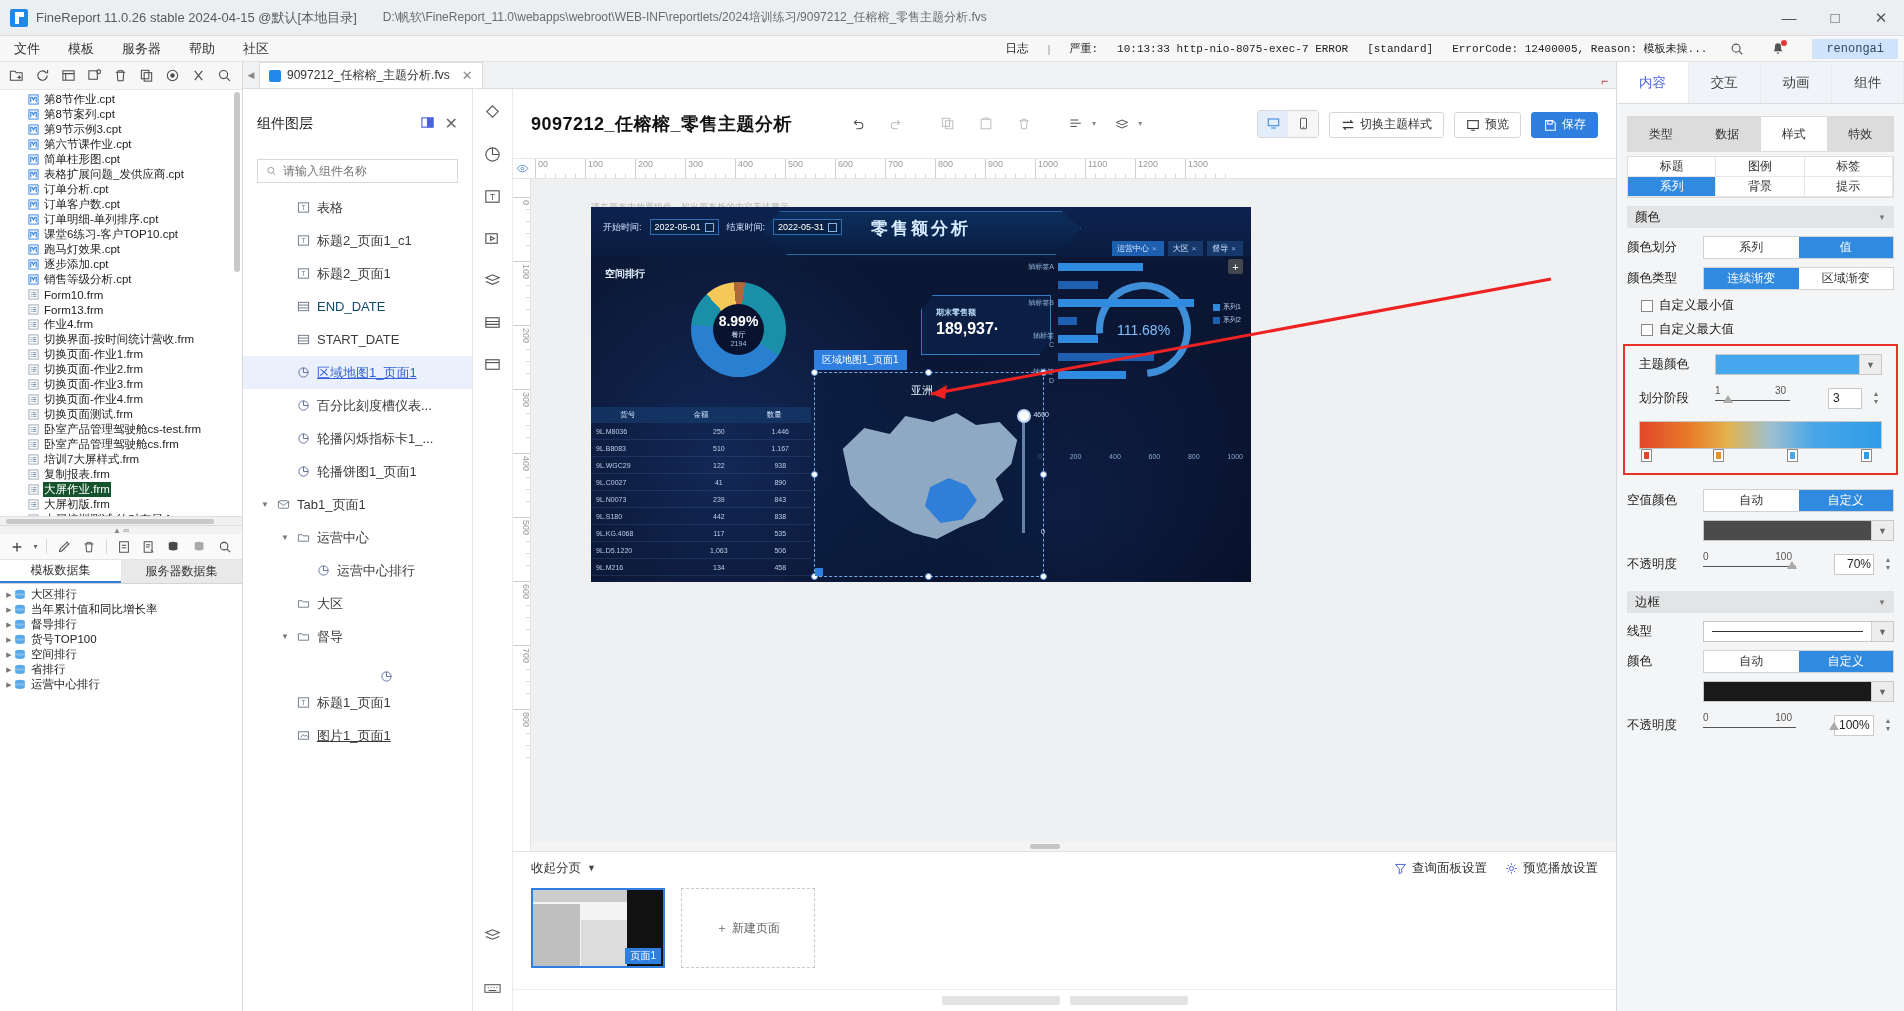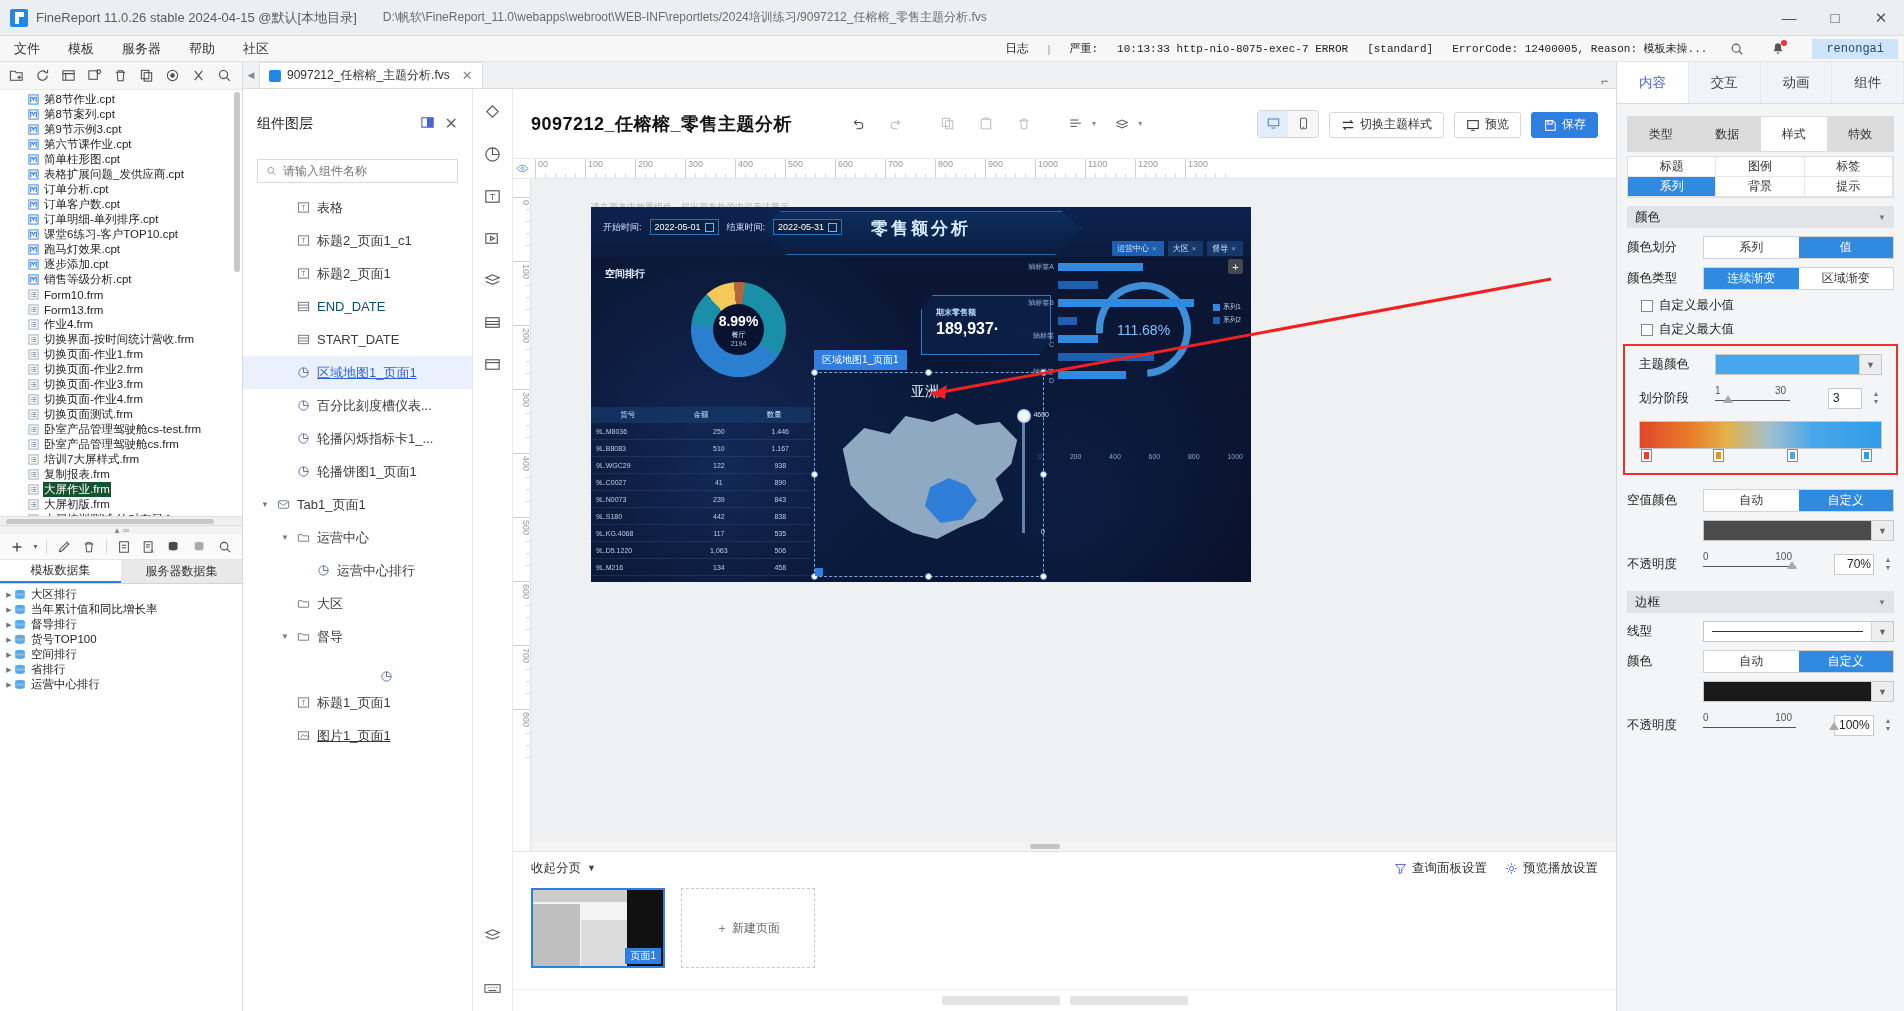--- a/index.html
+++ b/index.html
@@ -153,21 +153,21 @@
   .dt-row{ display:flex; height:17px; align-items:center; font-size:7px; color:#b9cde6; border-bottom:1px solid rgba(60,110,170,.25);}
   .dt-row div{ flex:1; text-align:center;}
   .dt-row div:first-child{ flex:1.5; text-align:left; padding-left:5px;}
   .mapbox{ position:absolute; left:223px; top:165px; width:230px; height:205px; border:1px dashed #7aa8e0; background:rgba(10,30,64,.55);}
   .map-shape{ position:absolute; left:16px; top:28px; width:196px; height:150px;
      background:#9fb9d0;
      clip-path: polygon(6% 32%,17% 18%,30% 22%,38% 10%,52% 14%,64% 8%,74% 16%,86% 14%,95% 26%,92% 42%,84% 52%,88% 66%,78% 78%,66% 84%,54% 92%,42% 88%,30% 80%,20% 70%,10% 56%);
      opacity:.9;}
   .map-blue{ position:absolute; left:110px; top:105px; width:52px; height:45px; background:#2f7fd8;
      clip-path: polygon(10% 20%,46% 0,80% 16%,100% 50%,72% 92%,30% 100%,0 62%); }
-  .map-label{ position:absolute; left:96px; top:10px; font-size:14px; color:#e6f0fb;}
+  .map-label{ position:absolute; left:96px; top:10px; font-size:11px; color:#e6f0fb;}
   .map-tag{ position:absolute; left:223px; top:143px; background:#2f7fe0; color:#fff; font-size:10px; padding:3px 8px;}
   .slider-v{ position:absolute; right:18px; top:40px; width:3px; height:120px; background:rgba(160,200,240,.6);}
   .slider-knob{ position:absolute; right:12px; top:36px; width:14px;height:14px; border-radius:50%; background:#fff; border:2px solid #bcd6f0;}
   .slider-max{ position:absolute; right:-6px; top:38px; font-size:7px; color:#cfe2f8;}
   .slider-min{ position:absolute; right:-2px; top:155px; font-size:7px; color:#cfe2f8;}
   .sel-handles i{ position:absolute; width:7px; height:7px; background:#fff; border:1px solid #5a8fd6; border-radius:50%;}
   .plus-badge{ position:absolute; right:8px; top:52px; width:15px; height:15px; background:#44474d; color:#fff; font-size:11px; display:flex; align-items:center; justify-content:center; border-radius:2px;}
   .arrow-line{ position:absolute; pointer-events:none; left:0; top:0; width:100%; height:100%; }
 
   .canvas-hscroll{ position:absolute; left:0; right:0; bottom:0; height:9px; background:#f4f4f4;}

